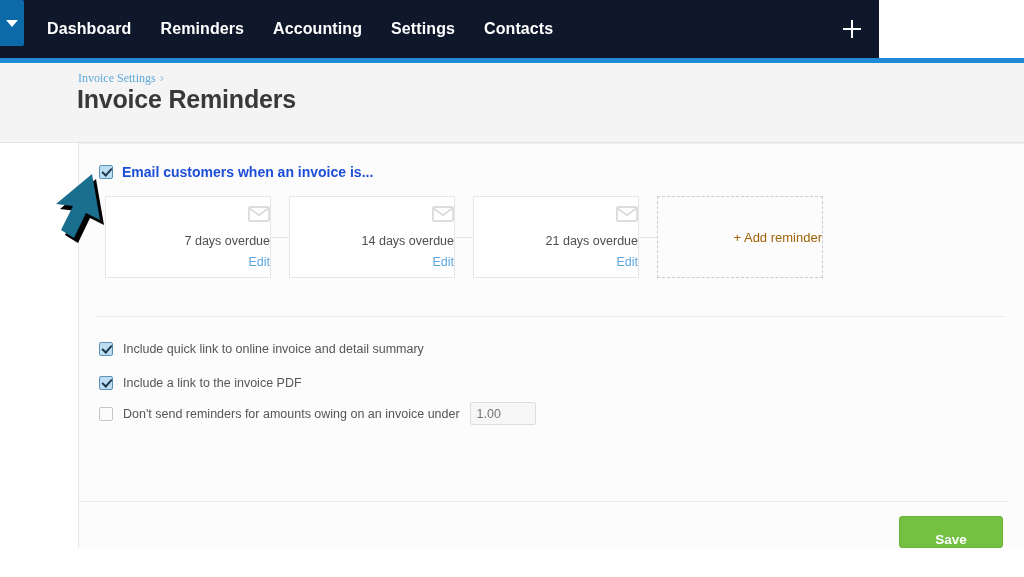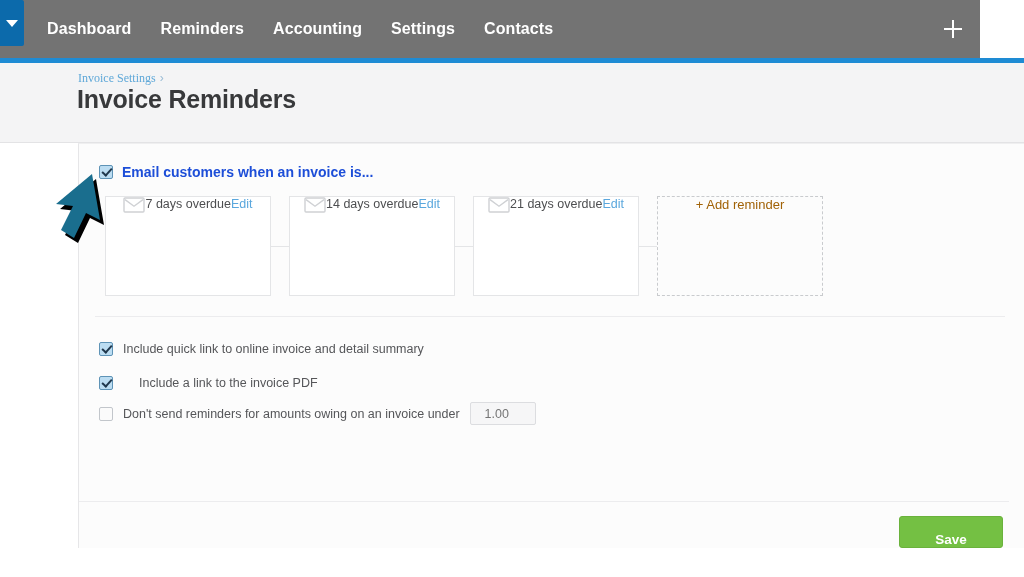--- a/index.html
+++ b/index.html
@@ -19,23 +19,23 @@
     position: relative;
     width: 1024px;
     height: 577px;
     background: #ffffff;
   }
 
   
   .topnav {
     position: absolute;
     left: 0; top: 0;
-    width: 980px;
+    width: 879px;
     height: 58px;
-    background: #737373;
+    background: #0f172a;
   }
   .topnav-underline {
     position: absolute;
     left: 0; top: 58px;
     width: 1024px;
     height: 5px;
     background: #1e8bd4;
   }
   .logo-box {
     position: absolute;
@@ -198,28 +198,28 @@
   
   .cards {
     position: absolute;
     left: 26px;
     top: 52px;
     display: flex;
     align-items: stretch;
   }
   .card {
     width: 166px;
-    height: 100px;
+    height: 82px;
     background: #ffffff;
     border: 1px solid #e4e5e7;
     box-sizing: border-box;
     margin-right: 18px;
     display: flex;
-    flex-direction: row;
-    align-items: flex-start;
+    flex-direction: column;
+    align-items: flex-end;
     justify-content: center;
     position: relative;
   }
   .card .envelope {
     margin-bottom: 8px;
   }
   .card .card-label {
     font-size: 12.5px;
     color: #4d4e50;
     margin-bottom: 7px;
@@ -270,34 +270,34 @@
     display: flex;
     align-items: center;
   }
   .option-row .opt-label {
     font-size: 12.5px;
     color: #555659;
     margin-left: 10px;
     white-space: nowrap;
   }
   .row-1 { top: 198px; }
-  .row-2 { top: 232px; gap: 16px; }
+  .row-2 { top: 232px; }
   .row-3 { top: 258px; }
 
   .amount-input {
     margin-left: 10px;
     width: 66px;
     height: 23px;
     box-sizing: border-box;
     border: 1px solid #dcdde0;
     background: #f6f6f7;
     color: #b6b7ba;
     font-size: 12.5px;
     font-family: "Liberation Sans", sans-serif;
-    padding: 0 14px;
+    padding: 0 6px;
     border-radius: 2px;
     outline: none;
   }
 
   .reply-text {
     position: absolute;
     left: 20px;
     top: 314px;
     font-size: 12.5px;
     color: #555659;

